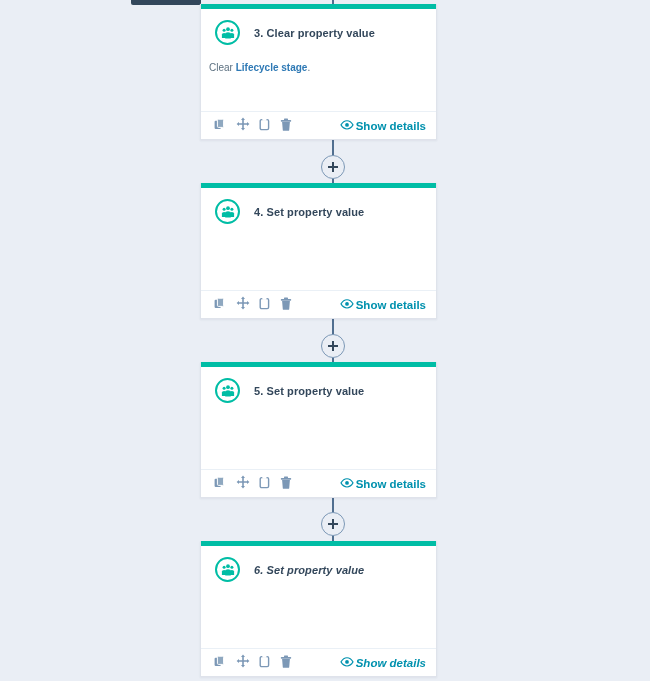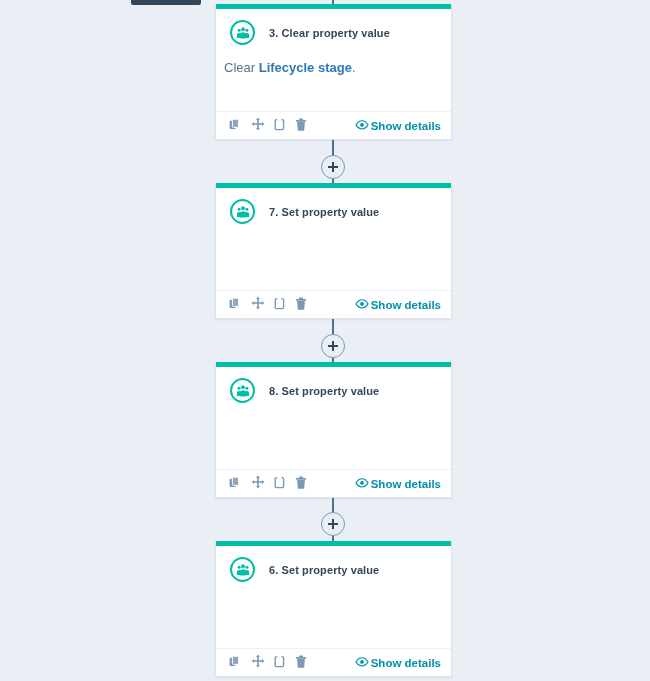--- a/index.html
+++ b/index.html
@@ -38,21 +38,21 @@
   .canvas {
     position: absolute;
     left: 0; top: 0;
     width: 650px;
     height: 681px;
   }
 
   
   .card {
     position: absolute;
-    left: 215px;
+    left: 200px;
     width: 237px;
     background: #ffffff;
     border: 1px solid #dfe3eb;
     border-top: none;
     box-sizing: border-box;
     box-shadow: 0 1px 2px rgba(45,62,80,0.07);
   }
   .card-accent {
     height: 5px;
     background: #00bda5;
@@ -78,21 +78,21 @@
   .card-title {
     font-size: 11px;
     font-weight: bold;
     color: #33475b;
     margin-left: 14px;
     letter-spacing: 0.1px;
     white-space: nowrap;
   }
   .card-body {
     padding: 13px 16px 0 8px;
-    font-size: 13px;
+    font-size: 10px;
     line-height: 20px;
     color: #5c7080;
   }
   .card-body .lnk {
     color: #2e79b5;
     font-weight: bold;
   }
   .card-body .val {
     color: #33475b;
     font-weight: bold;
@@ -229,21 +229,21 @@
       <span class="act-icon">
         <svg width="14" height="14" viewBox="0 0 14 14">
           <circle cx="3.1" cy="4.2" r="1.5" fill="#00bda5"></circle>
           <path d="M0.9 12 L0.9 8.6 Q0.9 7.1 3.1 7.1 Q5.3 7.1 5.3 8.6 L5.3 12 Z" fill="#00bda5"></path>
           <circle cx="10.9" cy="4.2" r="1.5" fill="#00bda5"></circle>
           <path d="M8.7 12 L8.7 8.6 Q8.7 7.1 10.9 7.1 Q13.1 7.1 13.1 8.6 L13.1 12 Z" fill="#00bda5"></path>
           <circle cx="7" cy="3.2" r="1.9" fill="#00bda5"></circle>
           <path d="M4.2 12.4 L4.2 8.1 Q4.2 6.2 7 6.2 Q9.8 6.2 9.8 8.1 L9.8 12.4 Z" fill="#00bda5"></path>
         </svg>
       </span>
-      <span class="card-title">7. Set property value</span>
+      <span class="card-title">4. Set property value</span>
     </div>
     <div class="card-foot">
       <span class="foot-tools">
         <span class="tool">
           <svg width="13" height="13" viewBox="0 0 13 13">
             <rect x="0.6" y="2.8" width="6.2" height="8.2" rx="1" fill="#7c98b6"></rect>
             <rect x="3.4" y="1.2" width="6.2" height="8.2" rx="1" fill="#8fa8c0" stroke="#ffffff" stroke-width="1"></rect>
           </svg>
         </span>
         <span class="tool">
@@ -287,21 +287,21 @@
       <span class="act-icon">
         <svg width="14" height="14" viewBox="0 0 14 14">
           <circle cx="3.1" cy="4.2" r="1.5" fill="#00bda5"></circle>
           <path d="M0.9 12 L0.9 8.6 Q0.9 7.1 3.1 7.1 Q5.3 7.1 5.3 8.6 L5.3 12 Z" fill="#00bda5"></path>
           <circle cx="10.9" cy="4.2" r="1.5" fill="#00bda5"></circle>
           <path d="M8.7 12 L8.7 8.6 Q8.7 7.1 10.9 7.1 Q13.1 7.1 13.1 8.6 L13.1 12 Z" fill="#00bda5"></path>
           <circle cx="7" cy="3.2" r="1.9" fill="#00bda5"></circle>
           <path d="M4.2 12.4 L4.2 8.1 Q4.2 6.2 7 6.2 Q9.8 6.2 9.8 8.1 L9.8 12.4 Z" fill="#00bda5"></path>
         </svg>
       </span>
-      <span class="card-title">8. Set property value</span>
+      <span class="card-title">5. Set property value</span>
     </div>
     <div class="card-foot">
       <span class="foot-tools">
         <span class="tool">
           <svg width="13" height="13" viewBox="0 0 13 13">
             <rect x="0.6" y="2.8" width="6.2" height="8.2" rx="1" fill="#7c98b6"></rect>
             <rect x="3.4" y="1.2" width="6.2" height="8.2" rx="1" fill="#8fa8c0" stroke="#ffffff" stroke-width="1"></rect>
           </svg>
         </span>
         <span class="tool">
@@ -332,21 +332,21 @@
         </span>
         <span>Show details</span>
       </span>
     </div>
   </div>
 
   <div class="plus-node" style="top:512px;">
     <span></span>
   </div>
 
-  <div class="card" style="top:541px;height:136px;">
+  <div class="card" style="top:541px;height:136px;font-style:italic;">
     <div class="card-accent"></div>
     <div class="card-head">
       <span class="act-icon">
         <svg width="14" height="14" viewBox="0 0 14 14">
           <circle cx="3.1" cy="4.2" r="1.5" fill="#00bda5"></circle>
           <path d="M0.9 12 L0.9 8.6 Q0.9 7.1 3.1 7.1 Q5.3 7.1 5.3 8.6 L5.3 12 Z" fill="#00bda5"></path>
           <circle cx="10.9" cy="4.2" r="1.5" fill="#00bda5"></circle>
           <path d="M8.7 12 L8.7 8.6 Q8.7 7.1 10.9 7.1 Q13.1 7.1 13.1 8.6 L13.1 12 Z" fill="#00bda5"></path>
           <circle cx="7" cy="3.2" r="1.9" fill="#00bda5"></circle>
           <path d="M4.2 12.4 L4.2 8.1 Q4.2 6.2 7 6.2 Q9.8 6.2 9.8 8.1 L9.8 12.4 Z" fill="#00bda5"></path>

